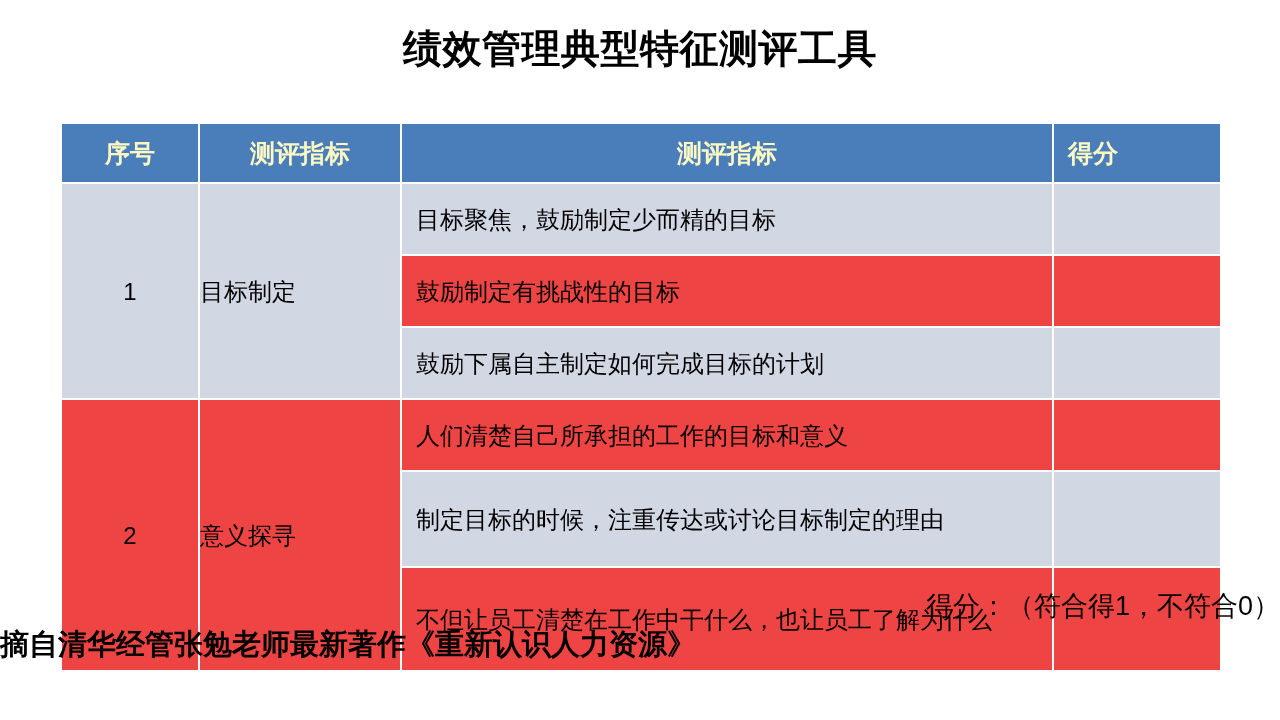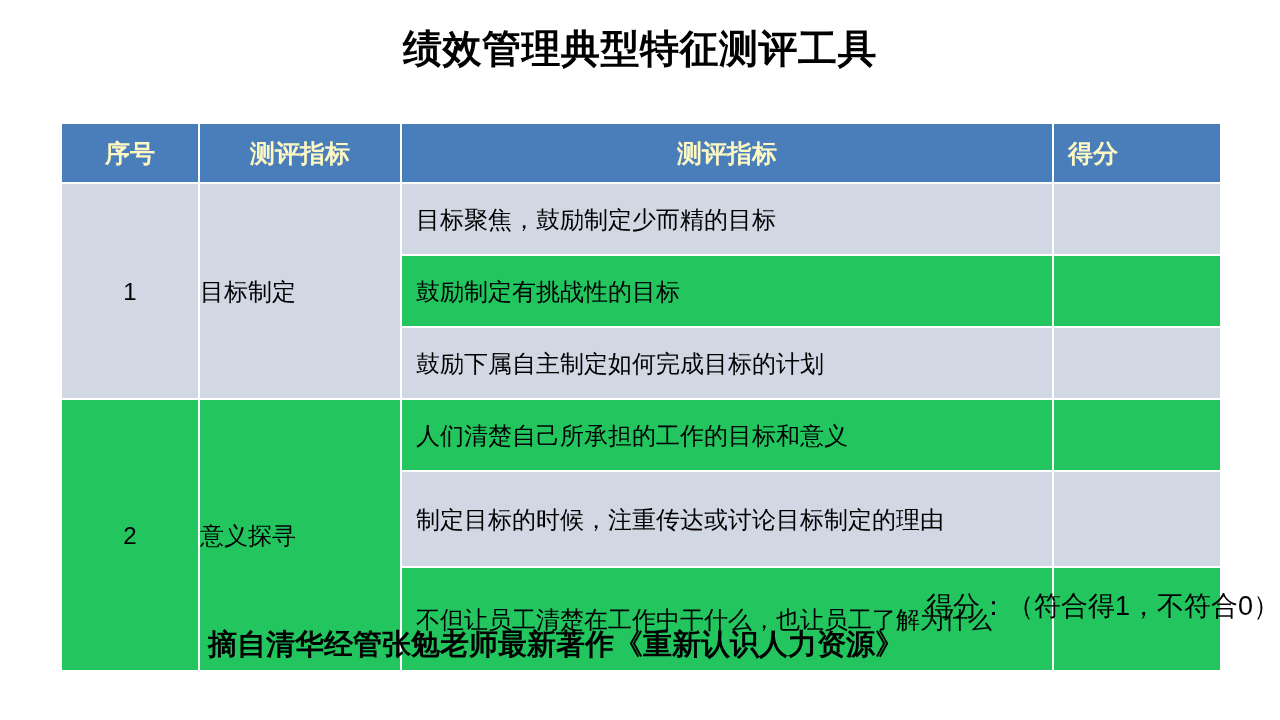--- a/index.html
+++ b/index.html
@@ -68,21 +68,21 @@
     font-weight: normal;
     padding: 0;
     border-right: 2px solid #ffffff;
     border-bottom: 2px solid #ffffff;
     vertical-align: middle;
     line-height: 33px;
   }
   .assessment-table td.last-col { border-right: none; }
 
   .shade-a { background: #D2D7E4; }
-  .shade-b { background: #22c55e; }
+  .shade-b { background: #ef4444; }
 
   td.cell-no {
     text-align: center;
     font-size: 24px;
   }
   td.cell-metric {
     font-size: 24px;
   }
   td.cell-feature {
     text-align: left;
@@ -106,21 +106,21 @@
     text-align: right;
     padding-left: 112px;
     box-sizing: border-box;
     font-size: 27px;
     font-weight: normal;
     line-height: 36px;
     white-space: nowrap;
   }
   .footer-source {
     width: 1112px;
-    text-align: center;
+    text-align: left;
     font-size: 29px;
     font-weight: bold;
     line-height: 40px;
     white-space: nowrap;
   }
 </style>
 </head>
 <body>
 
 <div class="slide-title">绩效管理典型特征测评工具</div>

